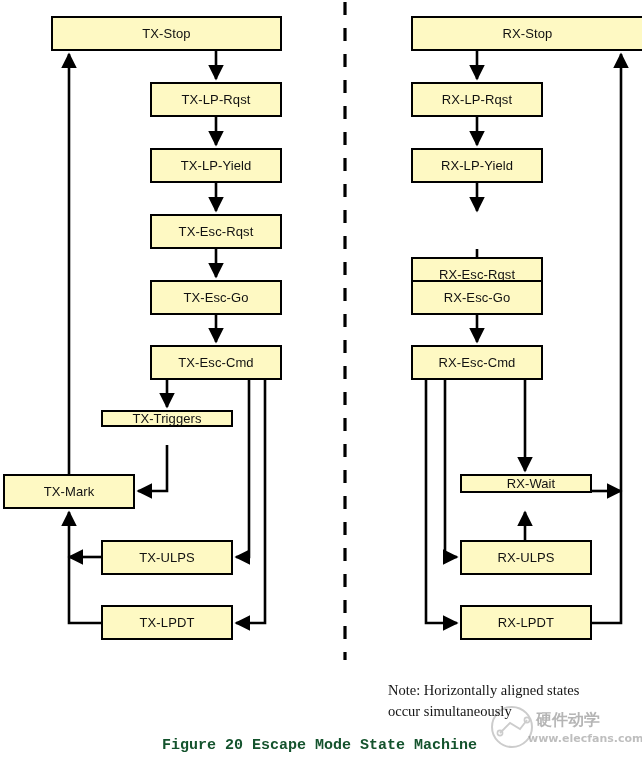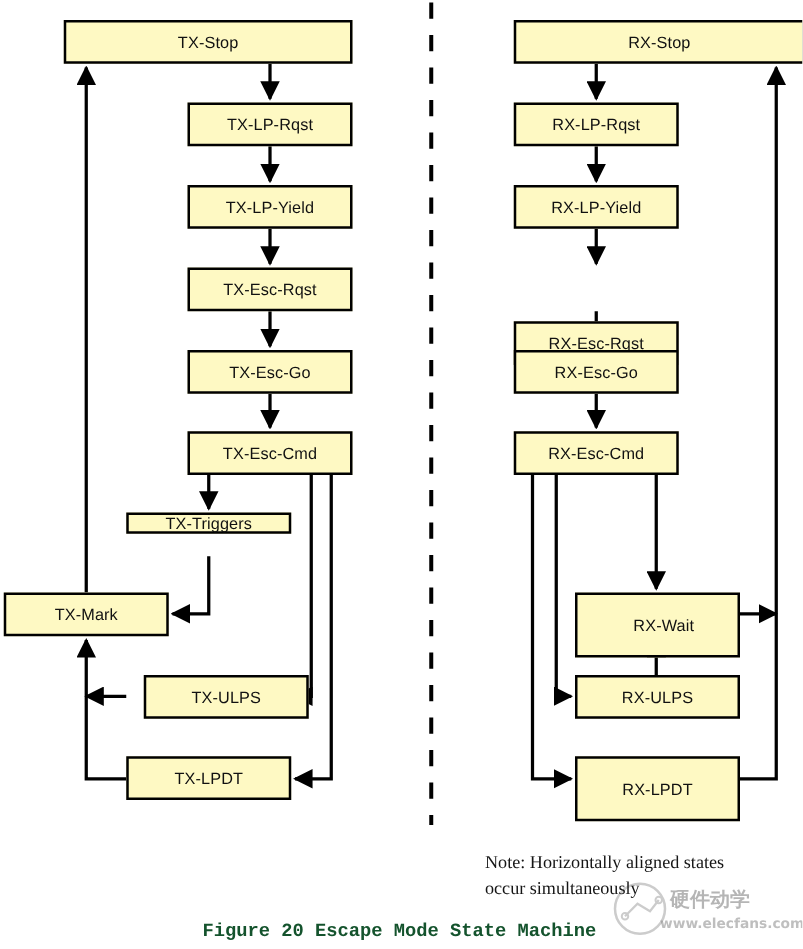--- a/index.html
+++ b/index.html
@@ -155,21 +155,21 @@
     </div>
   <div class="state-box" style="left: 150px; top: 345px; width: 132px; height: 35px;">
       <span>TX-Esc-Cmd</span>
     </div>
   <div class="state-box" style="left: 101px; top: 410px; width: 132px; height: 17px;">
       <span>TX-Triggers</span>
     </div>
   <div class="state-box" style="left: 3px; top: 474px; width: 132px; height: 35px;">
       <span>TX-Mark</span>
     </div>
-  <div class="state-box" style="left: 101px; top: 540px; width: 132px; height: 35px; margin-left: 14px;">
+  <div class="state-box" style="left: 101px; top: 540px; width: 132px; height: 35px;">
       <span>TX-ULPS</span>
     </div>
   <div class="state-box" style="left: 101px; top: 605px; width: 132px; height: 35px;">
       <span>TX-LPDT</span>
     </div>
 
   <div class="state-box" style="left: 411px; top: 16px; width: 233px; height: 35px;">
       <span>RX-Stop</span>
     </div>
   <div class="state-box" style="left: 411px; top: 82px; width: 132px; height: 35px;">
@@ -180,27 +180,27 @@
     </div>
   <div class="state-box" style="left: 411px; top: 214px; width: 132px; height: 35px; margin-top: 43px;">
       <span>RX-Esc-Rqst</span>
     </div>
   <div class="state-box" style="left: 411px; top: 280px; width: 132px; height: 35px;">
       <span>RX-Esc-Go</span>
     </div>
   <div class="state-box" style="left: 411px; top: 345px; width: 132px; height: 35px;">
       <span>RX-Esc-Cmd</span>
     </div>
-  <div class="state-box" style="left: 460px; top: 474px; width: 132px; height: 52px; padding-left: 10px;">
+  <div class="state-box" style="left: 460px; top: 474px; width: 132px; height: 19px; padding-left: 10px;">
       <span>RX-Wait</span>
     </div>
   <div class="state-box" style="left: 460px; top: 540px; width: 132px; height: 35px;">
       <span>RX-ULPS</span>
     </div>
-  <div class="state-box" style="left: 460px; top: 605px; width: 132px; height: 52px; text-align: center;">
+  <div class="state-box" style="left: 460px; top: 605px; width: 132px; height: 35px; text-align: center;">
       <span>RX-LPDT</span>
     </div>
 
   <div class="note-text" style="left:388px; top:680px;">Note: Horizontally aligned states</div>
   <div class="note-text" style="left:388px; top:701px;">occur simultaneously</div>
 
   <div class="figure-caption" style="left:162px; top:737px;">Figure 20 Escape Mode State Machine</div>
 
   <div id="watermark">
     <div class="wm-cn">硬件动学</div>

